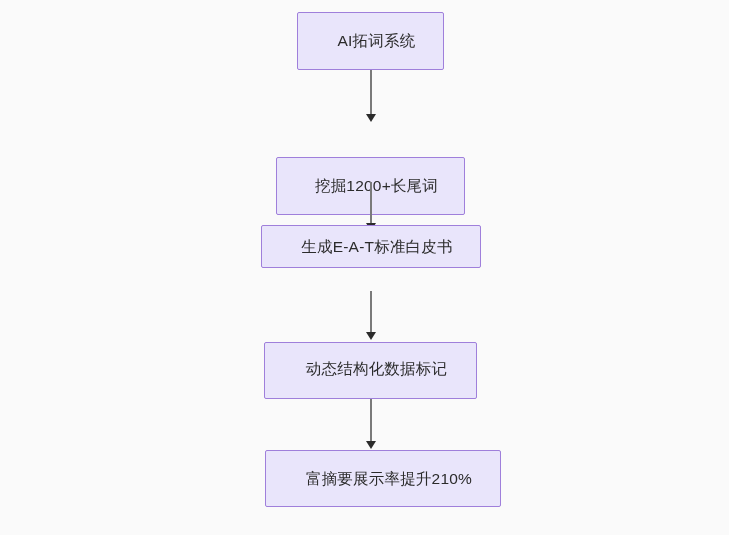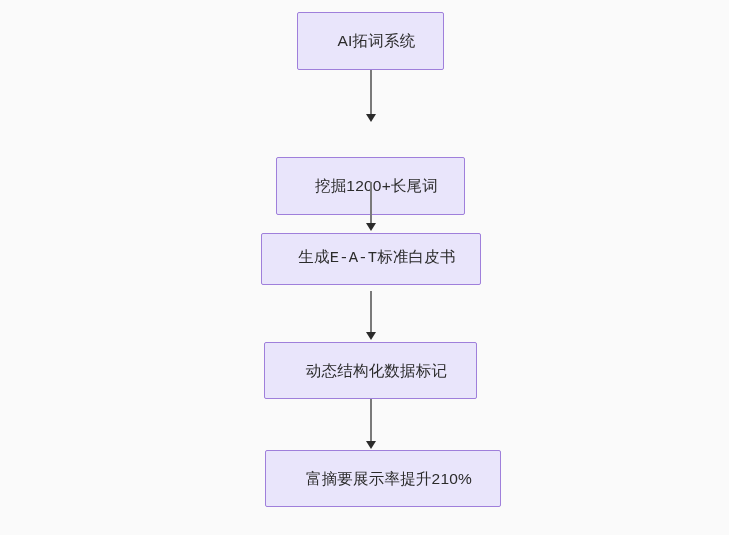--- a/index.html
+++ b/index.html
@@ -64,28 +64,28 @@
   <div class="edge" style="left:370px; top:70px; height:46px;"></div>
   <div class="arrowhead" style="left:365.5px; top:114px;"></div>
 
   <div class="node" style="left:276px; top:141px; width:189px; height:58px;margin-top:16px;">
     <span class="node-label">挖掘1200+长尾词</span>
   </div>
 
   <div class="edge" style="left:370px; top:182px; height:43px;"></div>
   <div class="arrowhead" style="left:365.5px; top:223px;"></div>
 
-  <div class="node" style="left:261px; top:233px; width:220px; height:52px;font-family:Liberation Mono, monospace;">
+  <div class="node" style="left:261px; top:225px; width:220px; height:43px;">
     <span class="node-label">生成E-A-T标准白皮书</span>
   </div>
 
   <div class="edge" style="left:370px; top:291px; height:43px;"></div>
   <div class="arrowhead" style="left:365.5px; top:332px;"></div>
 
-  <div class="node" style="left:264px; top:342px; width:213px; height:57px;">
+  <div class="node" style="left:264px; top:342px; width:213px; height:57px;font-family:Liberation Mono, monospace;">
     <span class="node-label">动态结构化数据标记</span>
   </div>
 
   <div class="edge" style="left:370px; top:399px; height:43px;"></div>
   <div class="arrowhead" style="left:365.5px; top:441px;"></div>
 
   <div class="node" style="left:265px; top:450px; width:236px; height:57px;">
     <span class="node-label">富摘要展示率提升210%</span>
   </div>
 

